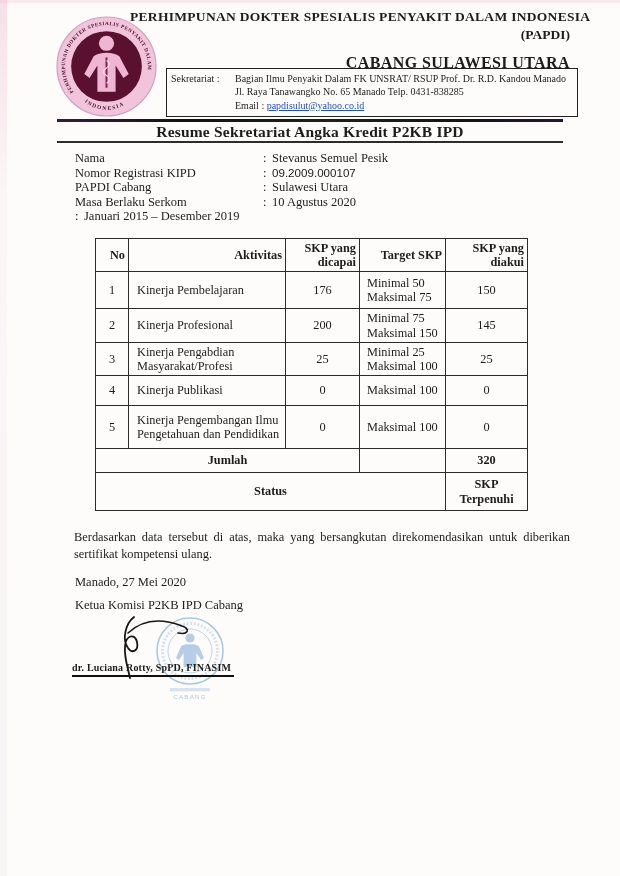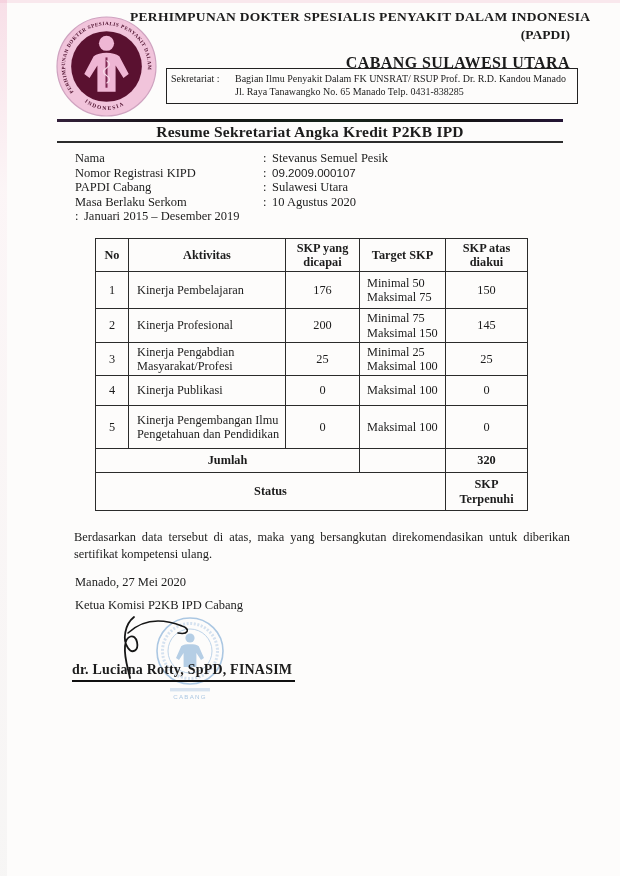--- a/index.html
+++ b/index.html
@@ -35,40 +35,40 @@
   .info { position:absolute; left:75px; top:151px; font-size:12.5px; }
   .info-row { display:flex; height:14.6px; line-height:14.6px; }
   .info-label { width:188px; flex:none; }
   .info-colon { width:9px; flex:none; }
   .val-sans { font-family:"Liberation Sans", sans-serif; font-size:11.6px; }
 
   
   .skp-table { position:absolute; left:95px; top:238px; border-collapse:collapse; table-layout:fixed; }
   .skp-table td, .skp-table th { border:1.4px solid #2b2b2b; font-size:12.3px; padding:0 5px;
     vertical-align:middle; overflow:hidden; }
-  .skp-table th { font-weight:bold; text-align:center; line-height:14px; padding:2px 3px; }
+  .skp-table th { font-weight:bold; text-align:right; line-height:14px; padding:2px 3px; }
   .c-no { text-align:center; }
   .c-akt { text-align:left; padding-left:8px !important; line-height:14.5px; }
   .c-num { text-align:center; }
   .c-target { text-align:left; padding-left:7px !important; line-height:14.5px; }
   .c-target span { display:block; }
   .rh-h  { height:32px; } .rh-1 { height:37px; } .rh-2 { height:34px; }
   .rh-3  { height:33px; } .rh-4 { height:30px; } .rh-5 { height:43px; }
   .rh-j  { height:24px; } .rh-s { height:38px; }
   .cell-bold { font-weight:bold; text-align:center; }
   .status-val { font-weight:bold; text-align:center; line-height:15px; }
 
   
   .closing { position:absolute; left:74px; top:529px; width:496px; font-size:12.4px; line-height:16.5px; }
   .closing .just { text-align:justify; text-align-last:justify; }
   .place-date { position:absolute; left:75px; top:575px; font-size:12.5px; }
   .role { position:absolute; left:75px; top:598px; font-size:12.5px; }
   .stamp { position:absolute; left:148px; top:614px; }
   .sig { position:absolute; left:112px; top:610px; }
-  .signer { position:absolute; left:72px; top:662px; font-size:14px; font-weight:bold;
+  .signer { position:absolute; left:72px; top:662px; font-size:10px; font-weight:bold;
     border-bottom:2.6px solid #101010; padding:0 3px 2px 0; letter-spacing:0.2px; }
 </style>
 </head>
 <body>
 
 <div class="page">
   <div class="edge-tint"></div>
   <div class="top-tint"></div>
 
   <svg class="logo" width="101" height="101" viewBox="0 0 100 100">
@@ -95,20 +95,21 @@
     <div class="org-l1">PERHIMPUNAN DOKTER SPESIALIS PENYAKIT DALAM INDONESIA</div>
     <div class="org-l2">(PAPDI)</div>
     <div class="org-l3">CABANG SULAWESI UTARA</div>
   </div>
 
   <div class="secbox">
     <div class="sec-label">Sekretariat :</div>
     <div>
       <div>Bagian Ilmu Penyakit Dalam FK UNSRAT/ RSUP Prof. Dr. R.D. Kandou Manado</div>
       <div>Jl. Raya Tanawangko No. 65 Manado Telp. 0431-838285</div>
+      <div><span>Email : </span><span class="email-link">papdisulut@yahoo.co.id</span></div>
     </div>
   </div>
 
   <div class="rule-thick"></div>
   <div class="doc-title">Resume Sekretariat Angka Kredit P2KB IPD</div>
   <div class="rule-thin"></div>
 
   <div class="info">
     <div class="info-row">
       <span class="info-label">Nama</span>
@@ -143,21 +144,21 @@
         <col style="width:74px">
         <col style="width:86px">
         <col style="width:82px">
       </colgroup>
     <tbody>
         <tr class="rh-h">
       <th>No</th>
       <th>Aktivitas</th>
       <th>SKP yang dicapai</th>
       <th>Target SKP</th>
-      <th>SKP atas diakui</th>
+      <th>SKP yang diakui</th>
     </tr>
     <tr class="rh-1">
       <td class="c-no">1</td>
       <td class="c-akt">Kinerja Pembelajaran</td>
       <td class="c-num">176</td>
       <td class="c-target">
             <span>Minimal 50</span>
             <span>Maksimal 75</span>
           </td>
       <td class="c-num">150</td>

